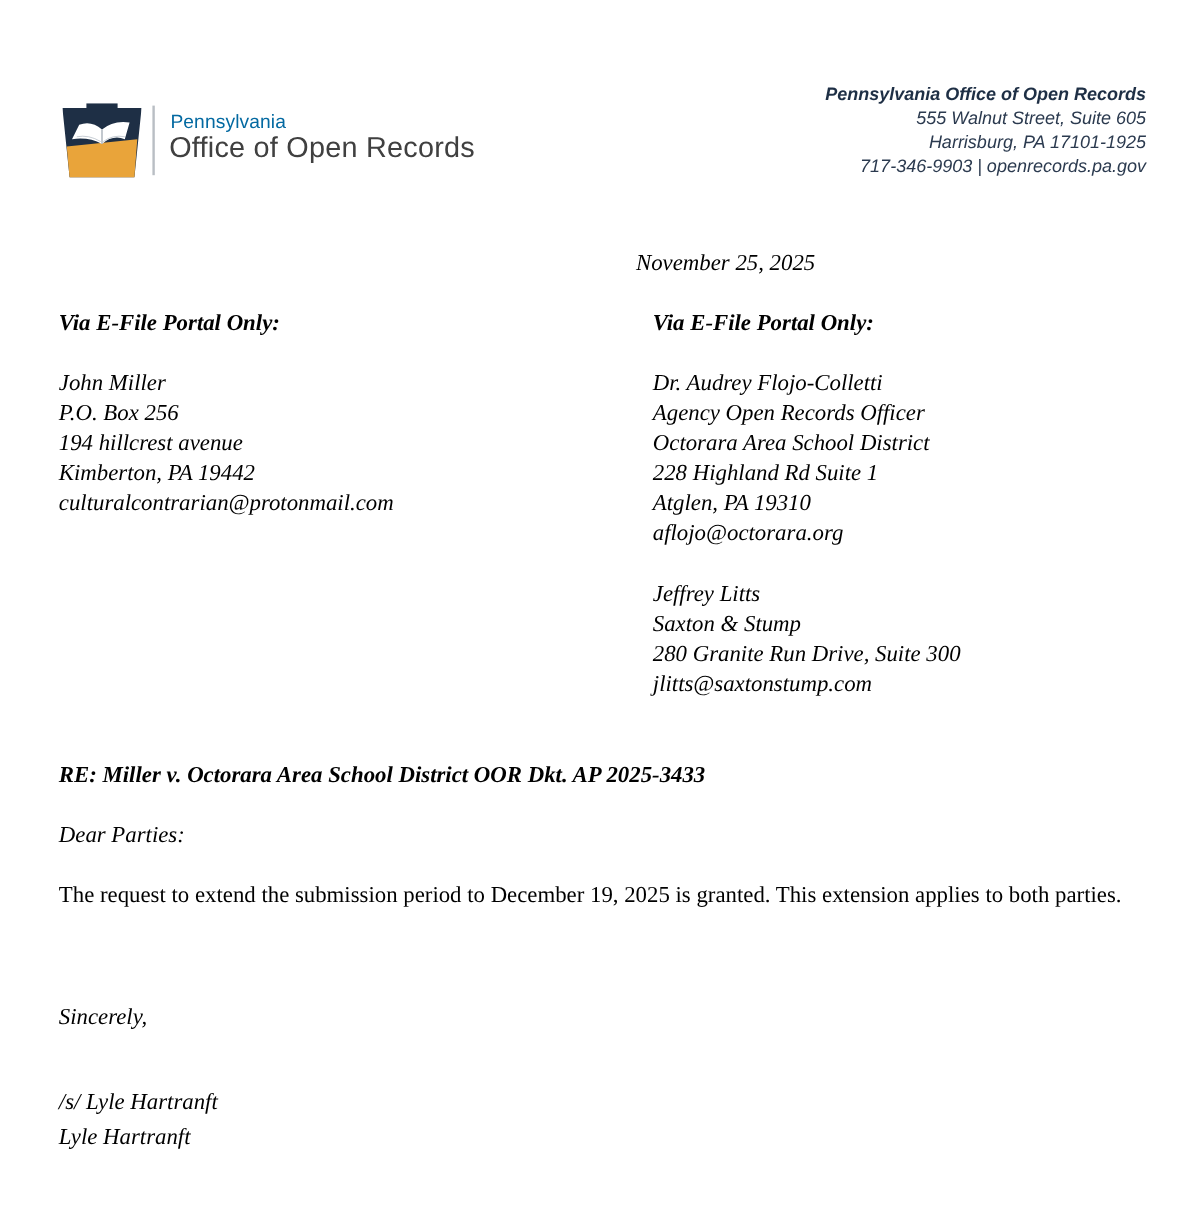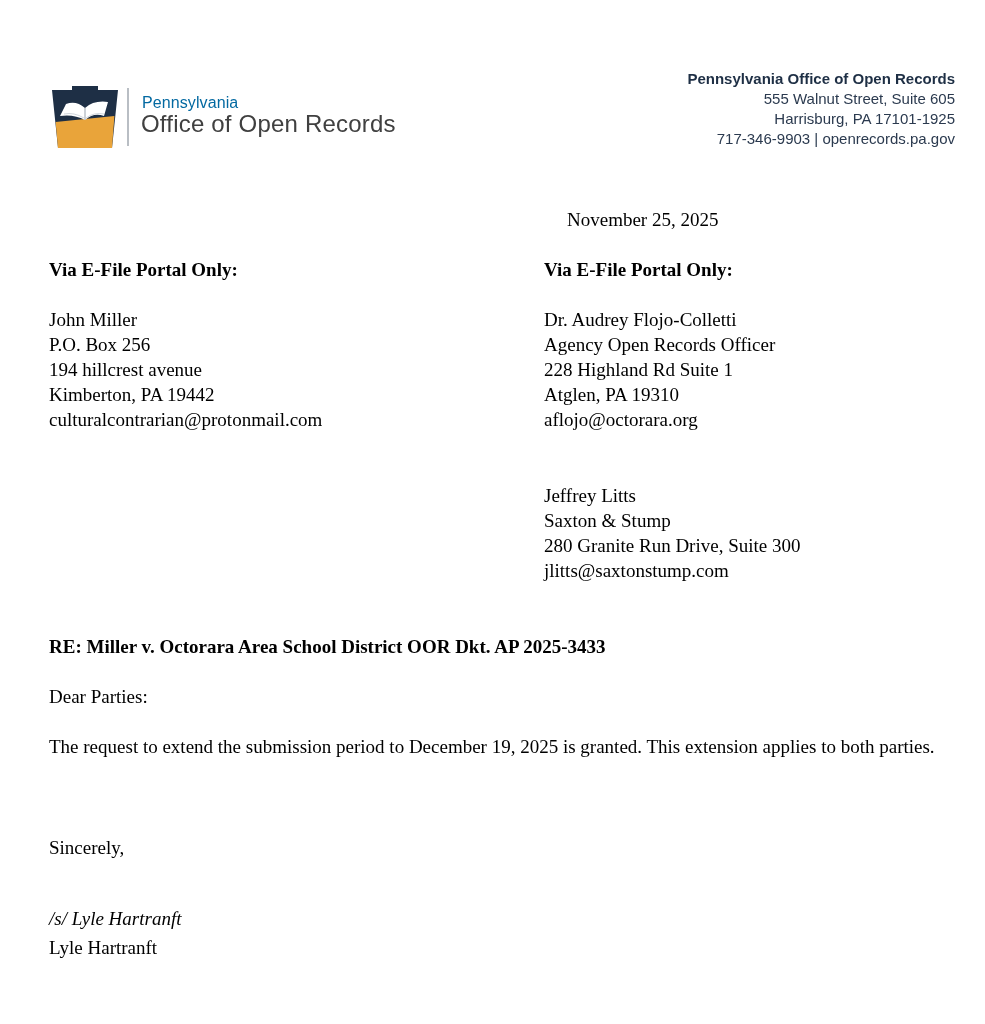--- a/index.html
+++ b/index.html
@@ -13,24 +13,24 @@
   #logo svg { position:absolute; left:0; top:0; }
   #logo-divider { position:absolute; left:75px; top:2px; width:2px; height:58px; background:#b9bec4; }
   #logo-small { position:absolute; left:90px; top:8px; font-size:16px; color:#0369a1; letter-spacing:0.1px; }
   #logo-big { position:absolute; left:89px; top:24px; font-size:24px; color:#404040; letter-spacing:0.2px; }
 
   
   #letterhead { right:30px; top:69px; text-align:right; color:#2b3a4f; font-size:15px; line-height:20px; }
   #lh-title { font-weight:bold; color:#1e2f45; }
 
   
-  .line { display:block; white-space:nowrap; }
+  .line { display:block; white-space:nowrap;font-style:italic; }
   .bold { font-weight:bold; }
   .italic { font-style:italic; }
-  #date { left:567px; top:207px;text-align:center; }
+  #date { left:530px; top:207px;text-align:center; }
   #left-heading { left:49px; top:257px; }
   #right-heading { left:544px; top:257px; }
   #left-addr { left:49px; top:307px; }
   #right-addr1 { left:544px; top:307px; }
   #right-addr2 { left:544px; top:483px; }
   #re { left:49px; top:634px; }
   #salutation { left:49px; top:684px; }
   #body-para { left:49px; top:734px; width:900px; white-space:normal; }
   #closing { left:49px; top:835px; }
   #sig-s { left:49px; top:858px;margin-top:48px; }
@@ -71,20 +71,21 @@
   <span class="line">John Miller</span>
   <span class="line">P.O. Box 256</span>
   <span class="line">194 hillcrest avenue</span>
   <span class="line">Kimberton, PA 19442</span>
   <span class="line">culturalcontrarian@protonmail.com</span>
 </div>
 
 <div id="right-addr1" class="abs serif">
   <span class="line">Dr. Audrey Flojo-Colletti</span>
   <span class="line">Agency Open Records Officer</span>
+  <span class="line">Octorara Area School District</span>
   <span class="line">228 Highland Rd Suite 1</span>
   <span class="line">Atglen, PA 19310</span>
   <span class="line">aflojo@octorara.org</span>
 </div>
 
 <div id="right-addr2" class="abs serif">
   <span class="line">Jeffrey Litts</span>
   <span class="line">Saxton &amp; Stump</span>
   <span class="line">280 Granite Run Drive, Suite 300</span>
   <span class="line">jlitts@saxtonstump.com</span>

